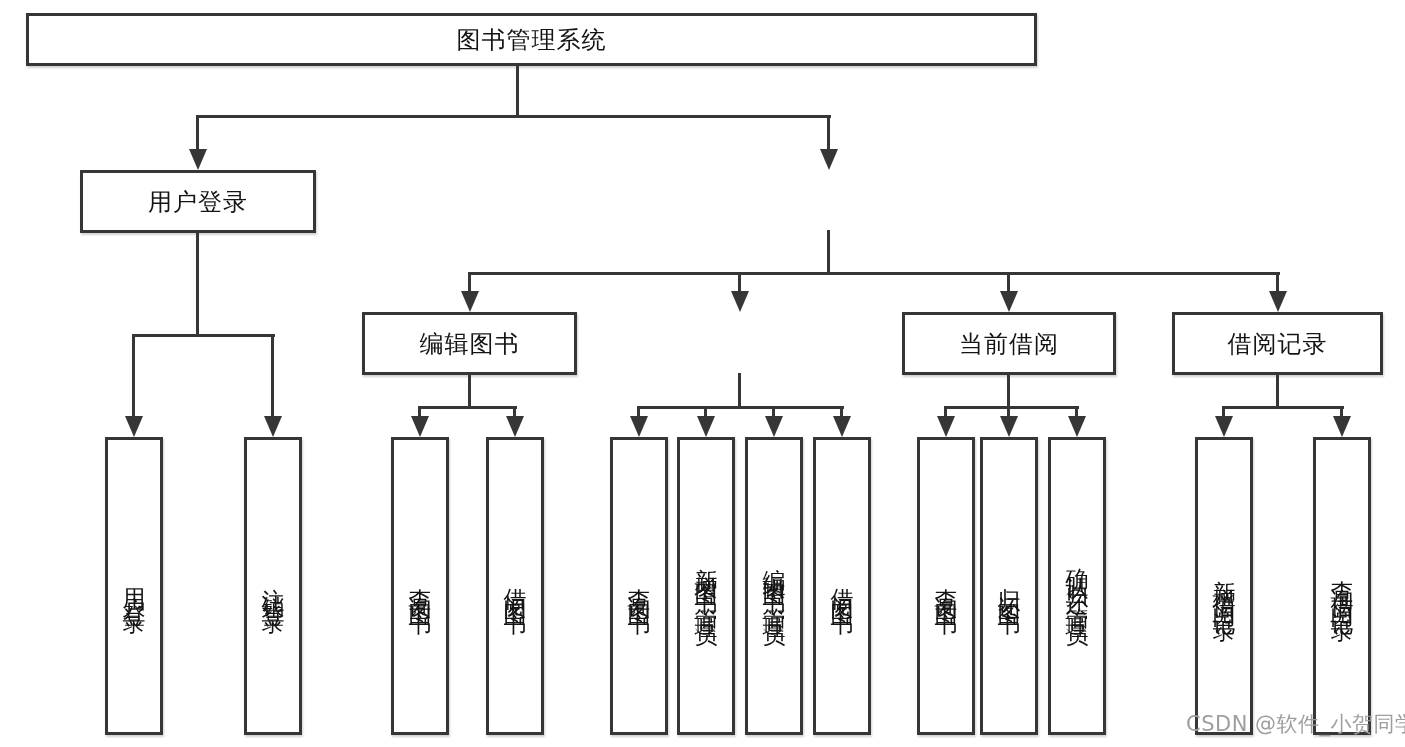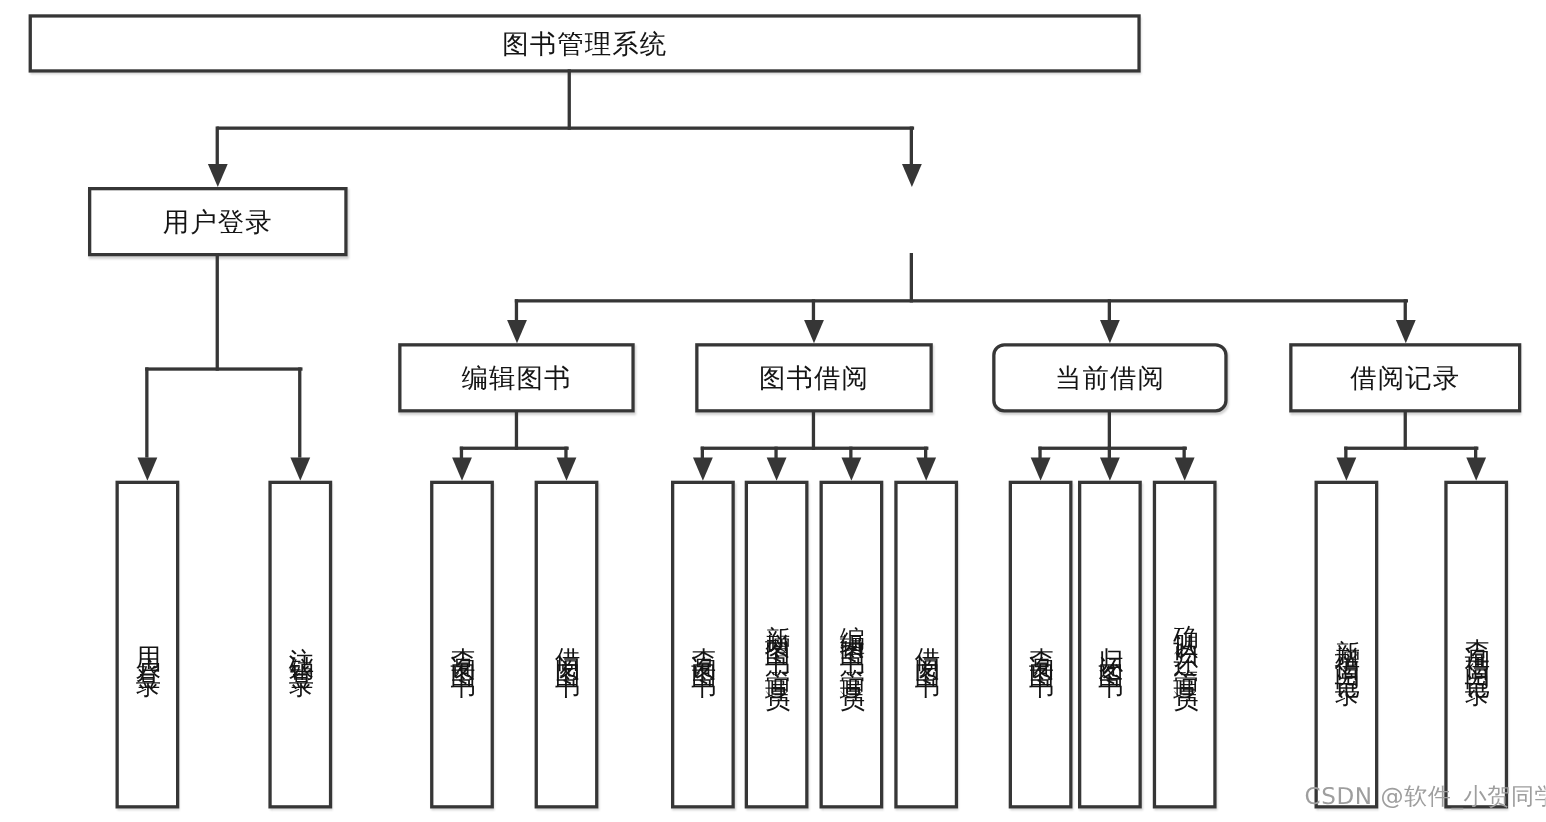--- a/index.html
+++ b/index.html
@@ -116,24 +116,21 @@
   <div class="vline" style="left:738px; top:272px; height:22px;"></div>
   <div class="arrowhead" style="left:731px; top:291px;"></div>
   <div class="vline" style="left:1007px; top:272px; height:22px;"></div>
   <div class="arrowhead" style="left:1000px; top:291px;"></div>
   <div class="vline" style="left:1276px; top:272px; height:22px;"></div>
   <div class="arrowhead" style="left:1269px; top:291px;"></div>
 
   <div class="hbox" style="left:362px; top:312px; width:215px; height:63px;">
     <span>编辑图书</span>
   </div>
-  <div class="hbox" style="left:632px; top:312px; width:216px; height:63px;">
-    <span>图书借阅</span>
-  </div>
-  <div class="hbox" style="left:902px; top:312px; width:214px; height:63px;border-radius:11px;">
+  <div class="hbox" style="left:902px; top:312px; width:214px; height:63px;">
     <span>当前借阅</span>
   </div>
   <div class="hbox" style="left:1172px; top:312px; width:211px; height:63px;">
     <span>借阅记录</span>
   </div>
 
   <div class="vline" style="left:468px; top:373px; height:36px;"></div>
   <div class="hline" style="left:418px; top:406px; width:99px;"></div>
   <div class="vline" style="left:418px; top:406px; height:12px;"></div>
   <div class="arrowhead" style="left:411px; top:416px;"></div>

